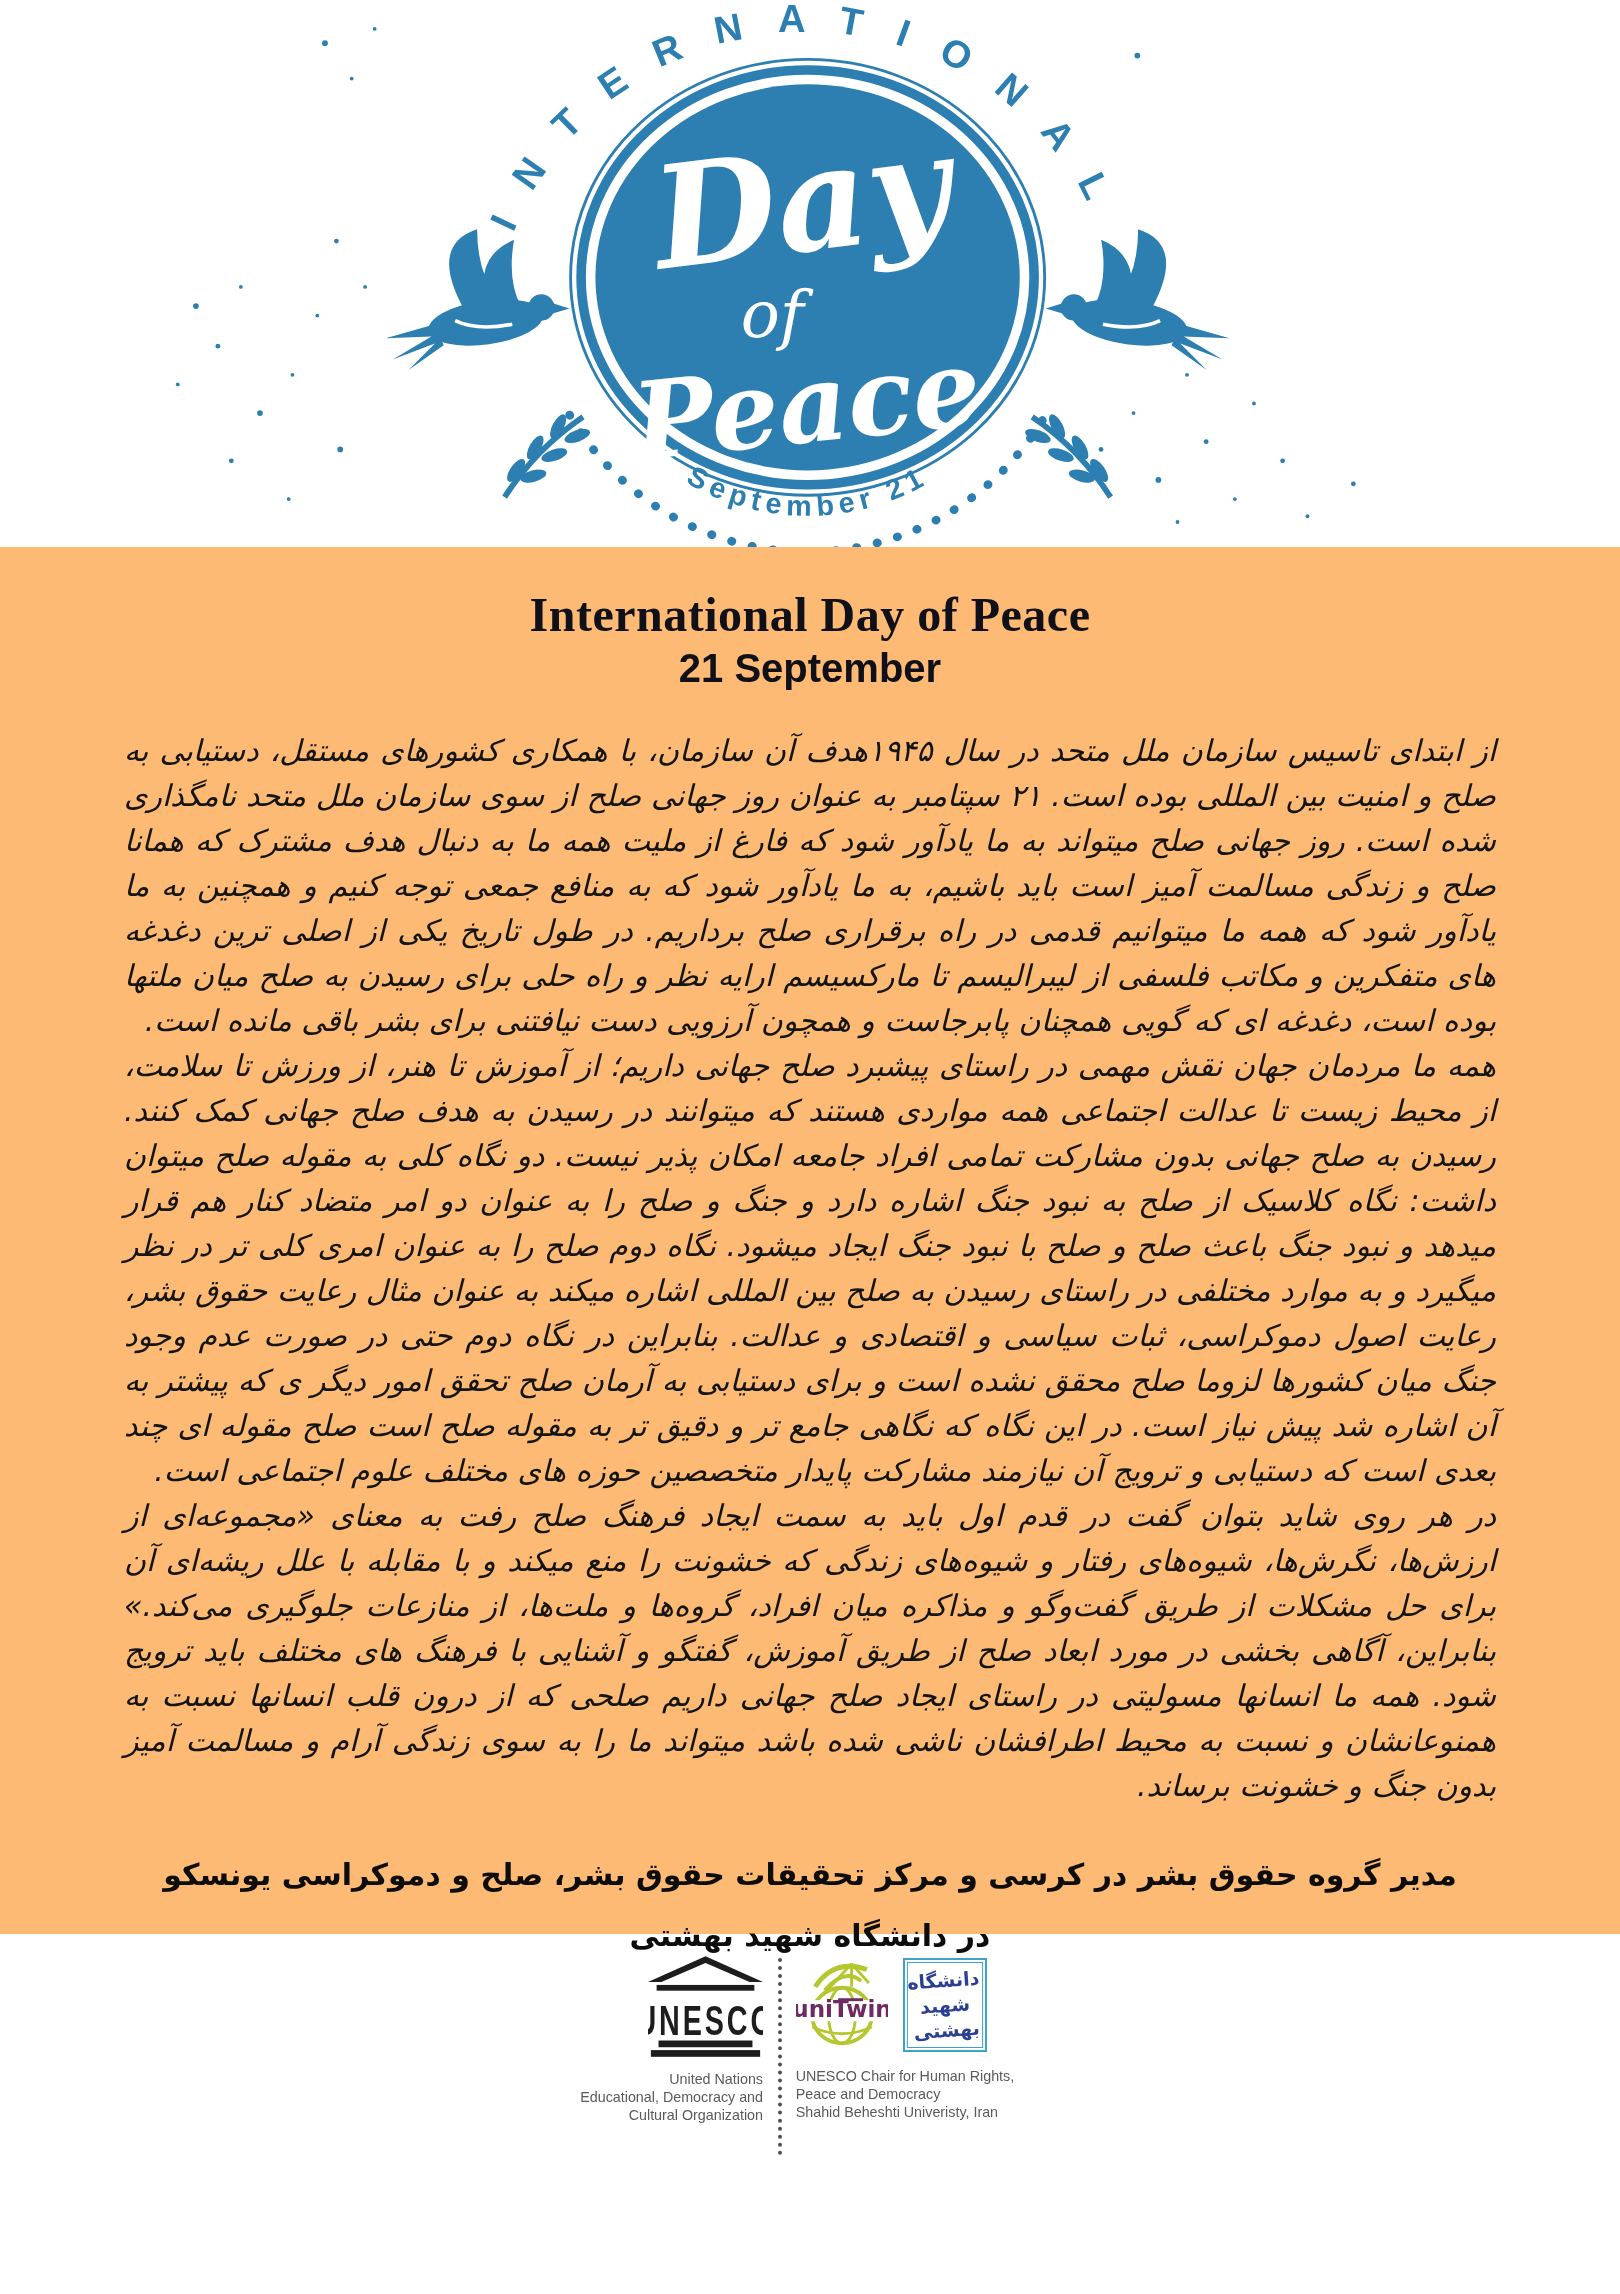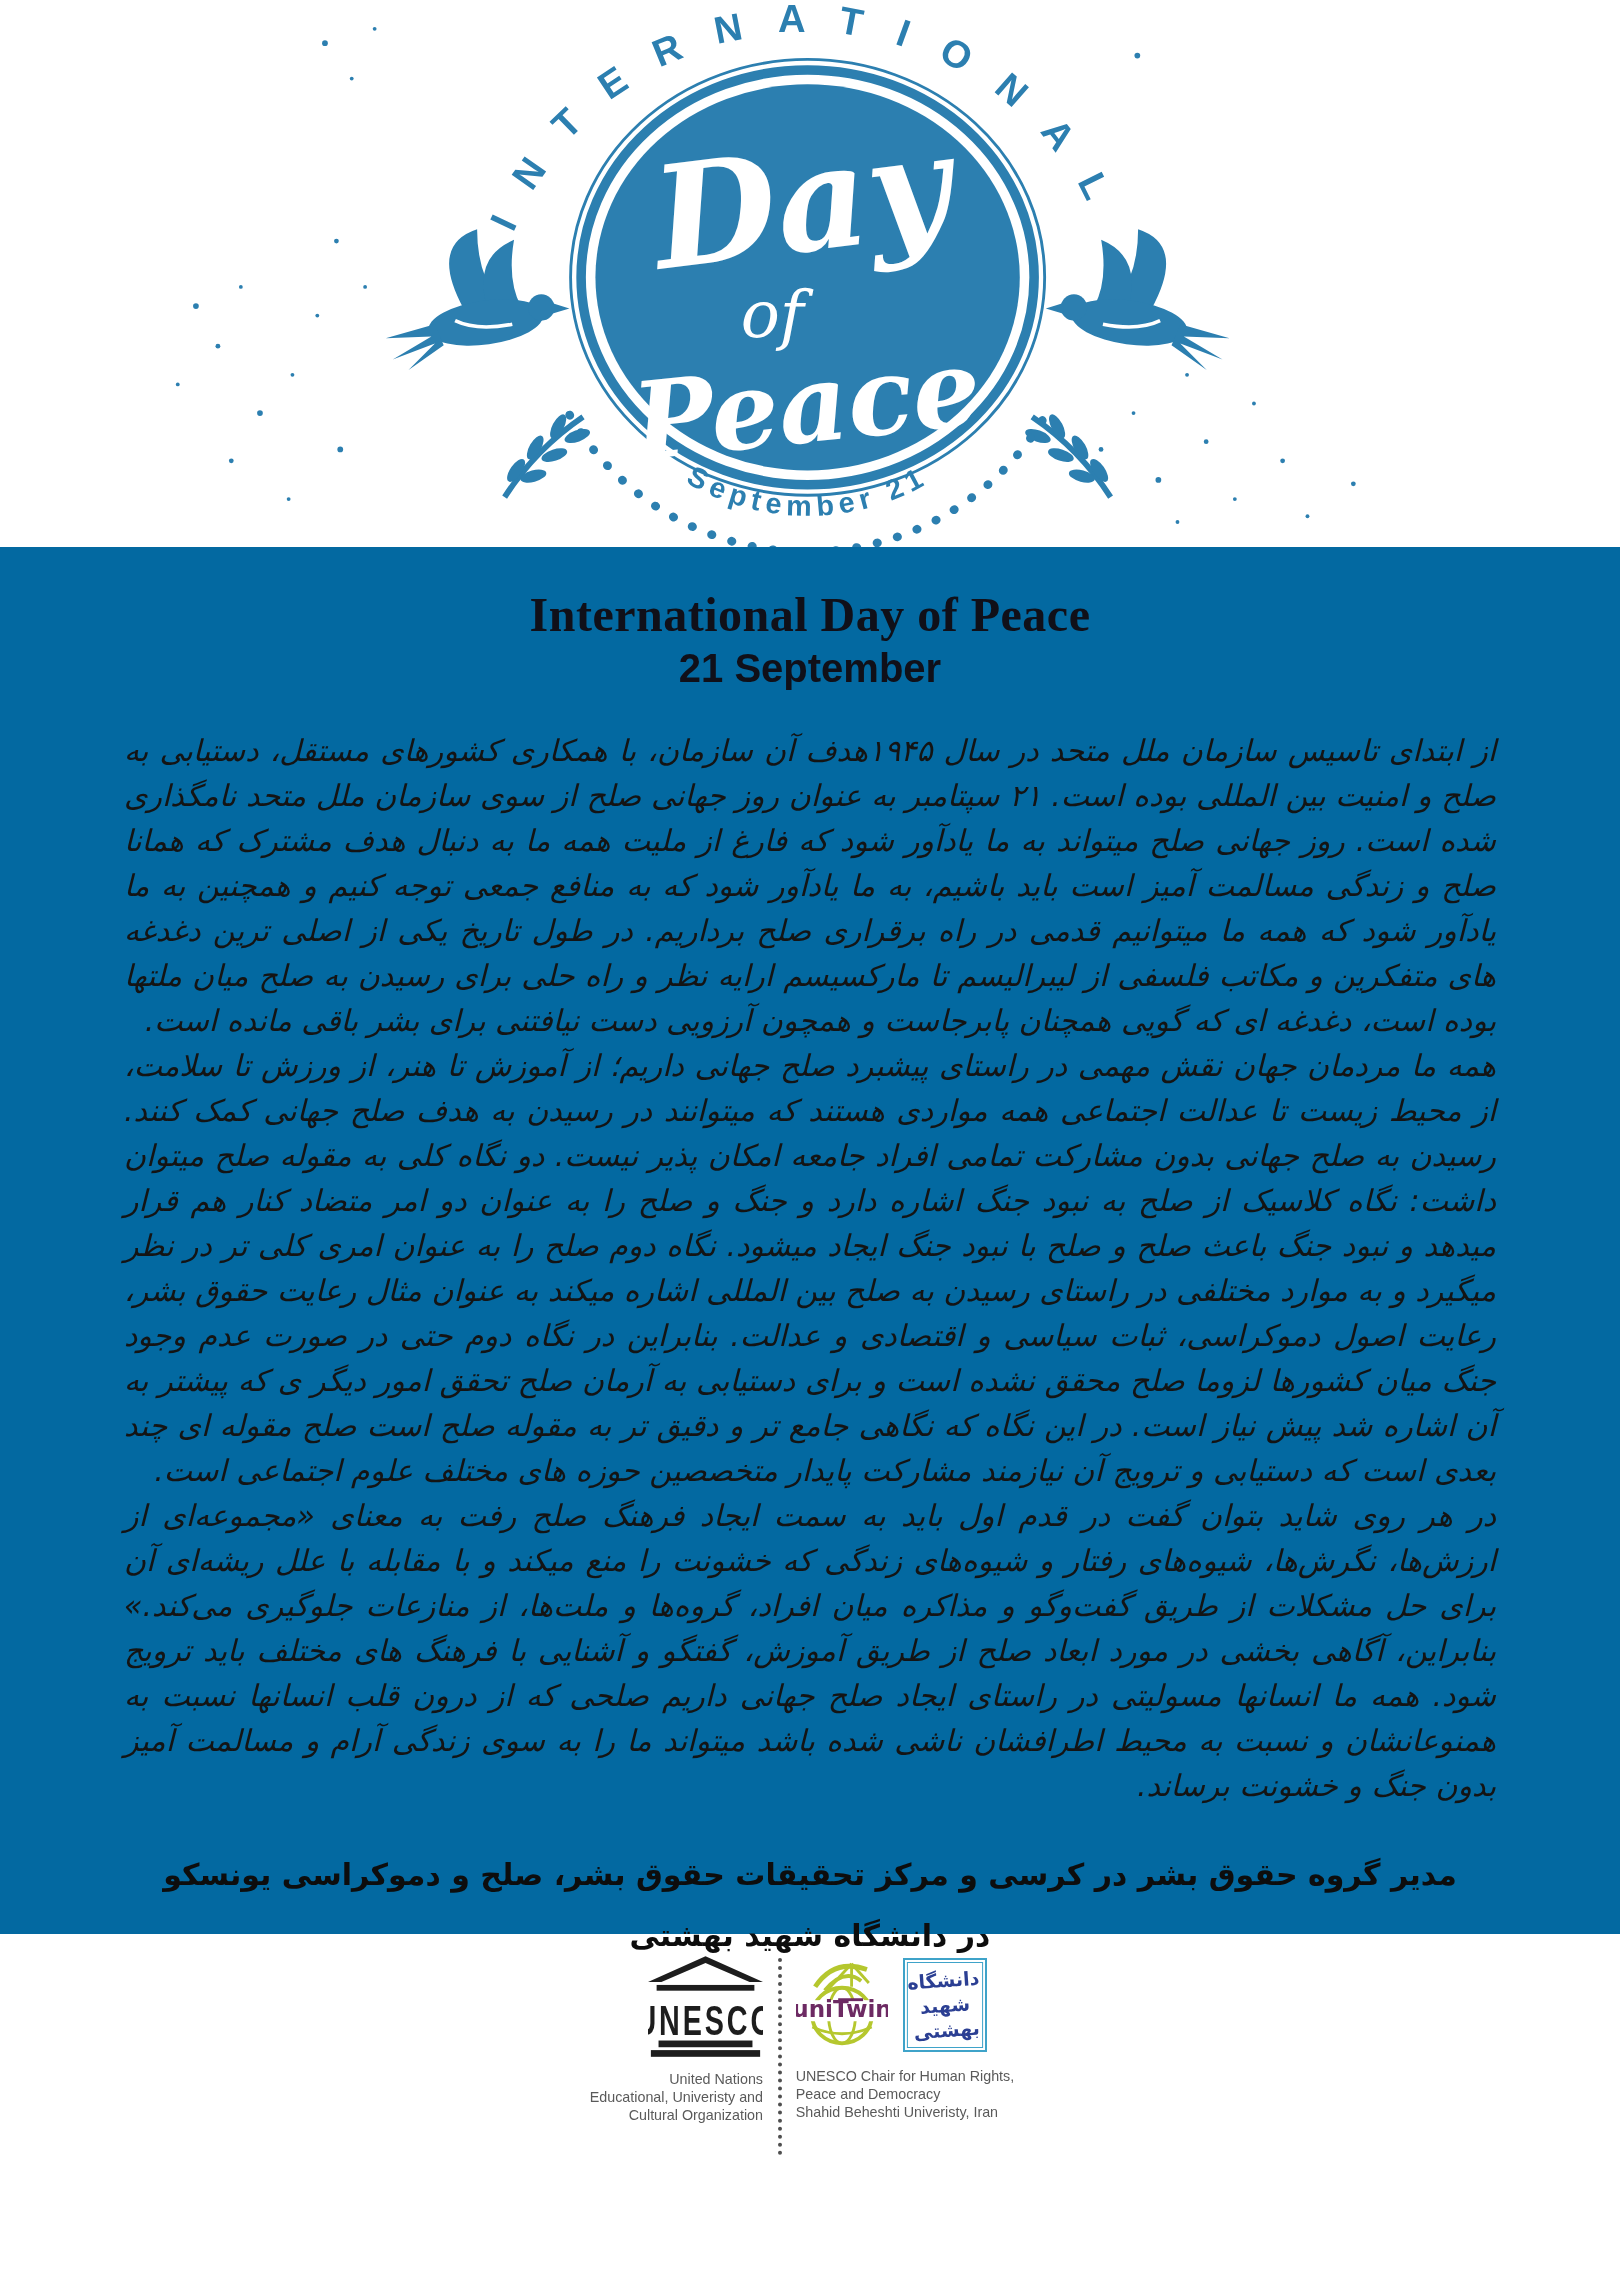--- a/index.html
+++ b/index.html
@@ -5,21 +5,21 @@
   html,body{margin:0;padding:0;}
   body{
     width:1620px;height:2294px;position:relative;background:#ffffff;
     font-family:"Liberation Sans", sans-serif;overflow:hidden;
   }
   
   .logo-area{position:absolute;left:0;top:0;width:1620px;height:548px;background:#ffffff;}
   
   .panel{
     position:absolute;left:0;top:547px;width:1620px;height:1387px;
-    background:#0369a1;
+    background:#fdba74;
   }
   .panel h1{
     margin:40px 0 0 0;text-align:center;
     font-family:"Liberation Serif", serif;font-weight:bold;
     font-size:48px;line-height:55px;color:#101019;letter-spacing:0.5px;
   }
   .panel h2{
     margin:1.9px 0 0 0;text-align:center;
     font-family:Liberation Sans, sans-serif;font-weight:bold;
     font-size:40px;line-height:48px;color:#101019;
@@ -178,21 +178,21 @@
   <div class="col-left">
     <svg width="115" height="101" viewBox="0 0 120 105">
       <path d="M60,0 L120,27 L106,27 L60,7 L14,27 L0,27 Z" fill="#1d1d1d"></path>
       <rect x="9" y="30" width="102" height="6" fill="#1d1d1d"></rect>
       <text transform="translate(60,82) scale(1,1.45)" text-anchor="middle" font-family="Liberation Sans, sans-serif" font-weight="bold" font-size="30" letter-spacing="3" fill="#1d1d1d">UNESCO</text>
       <rect x="11" y="88" width="98" height="7" fill="#1d1d1d"></rect>
       <rect x="3" y="98" width="114" height="7" fill="#1d1d1d"></rect>
     </svg>
     <div class="caption right-align">
       <div>United Nations</div>
-      <div>Educational, Univeristy and</div>
+      <div>Educational, Democracy and</div>
       <div>Cultural Organization</div>
     </div>
   </div>
 
   <div class="dotted-divider"></div>
 
   <div class="col-right">
     <div class="logo-row">
       <svg width="92" height="96" viewBox="0 0 96 100">
         <g stroke="#b5c72e" fill="none">

